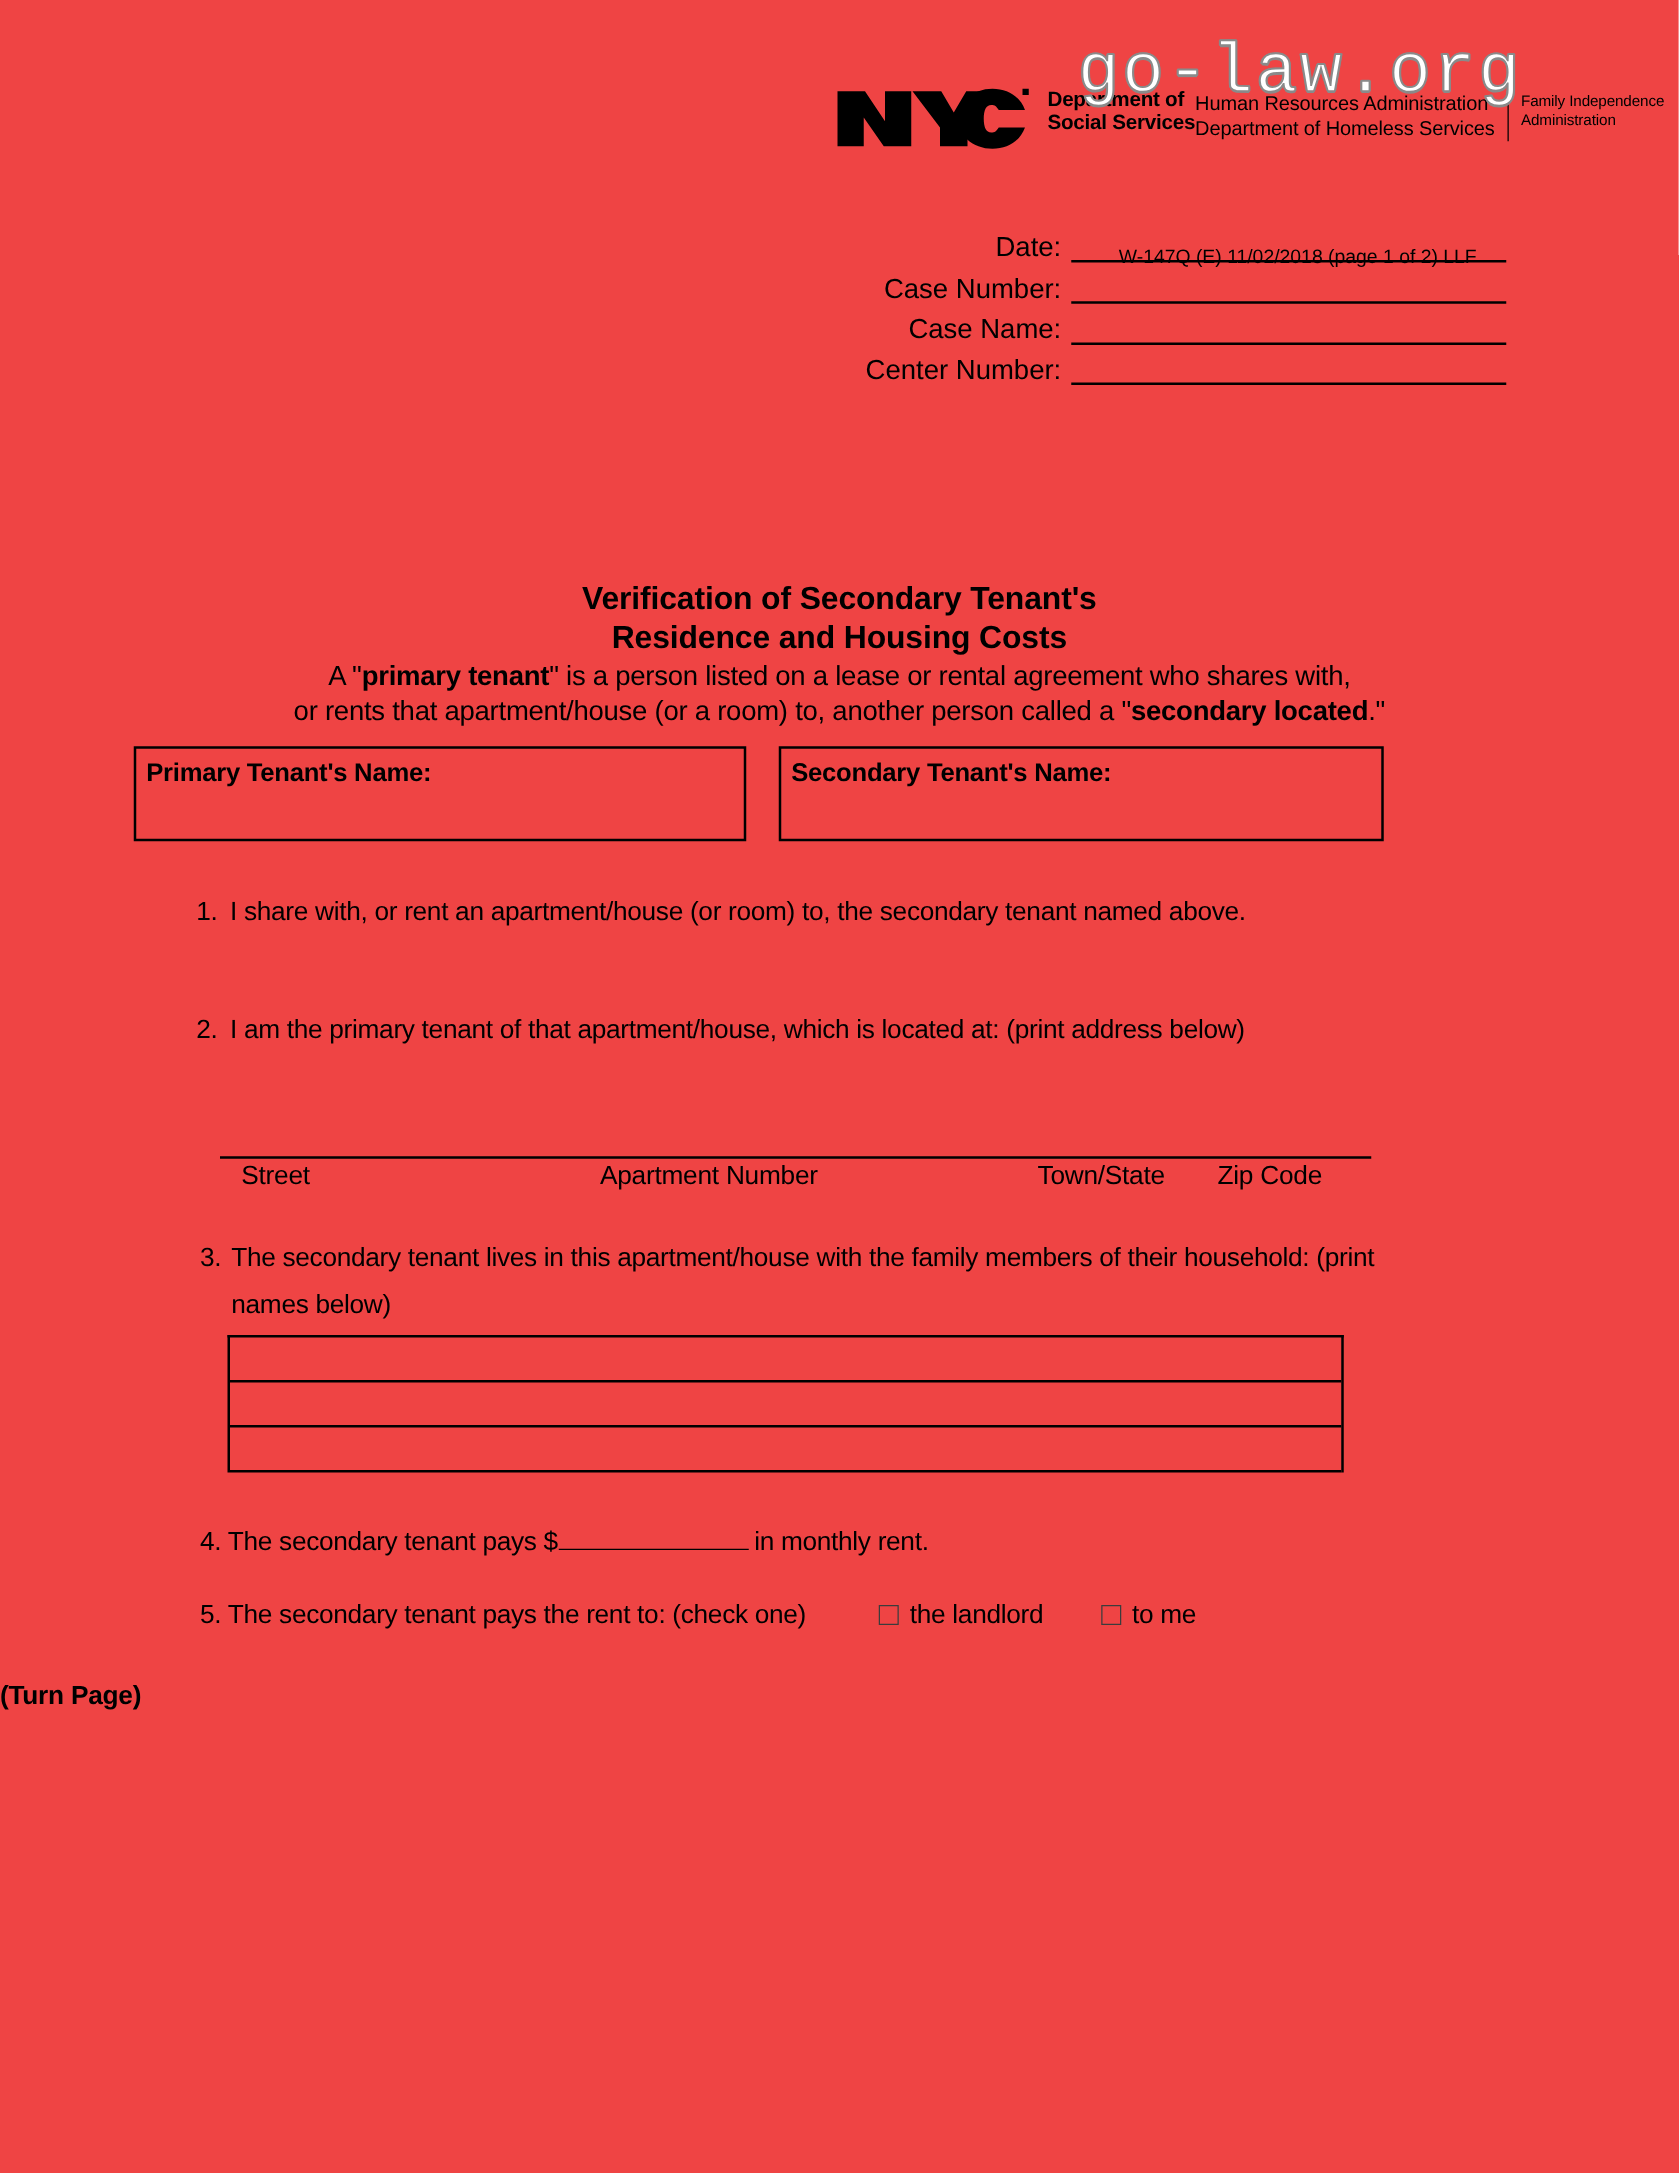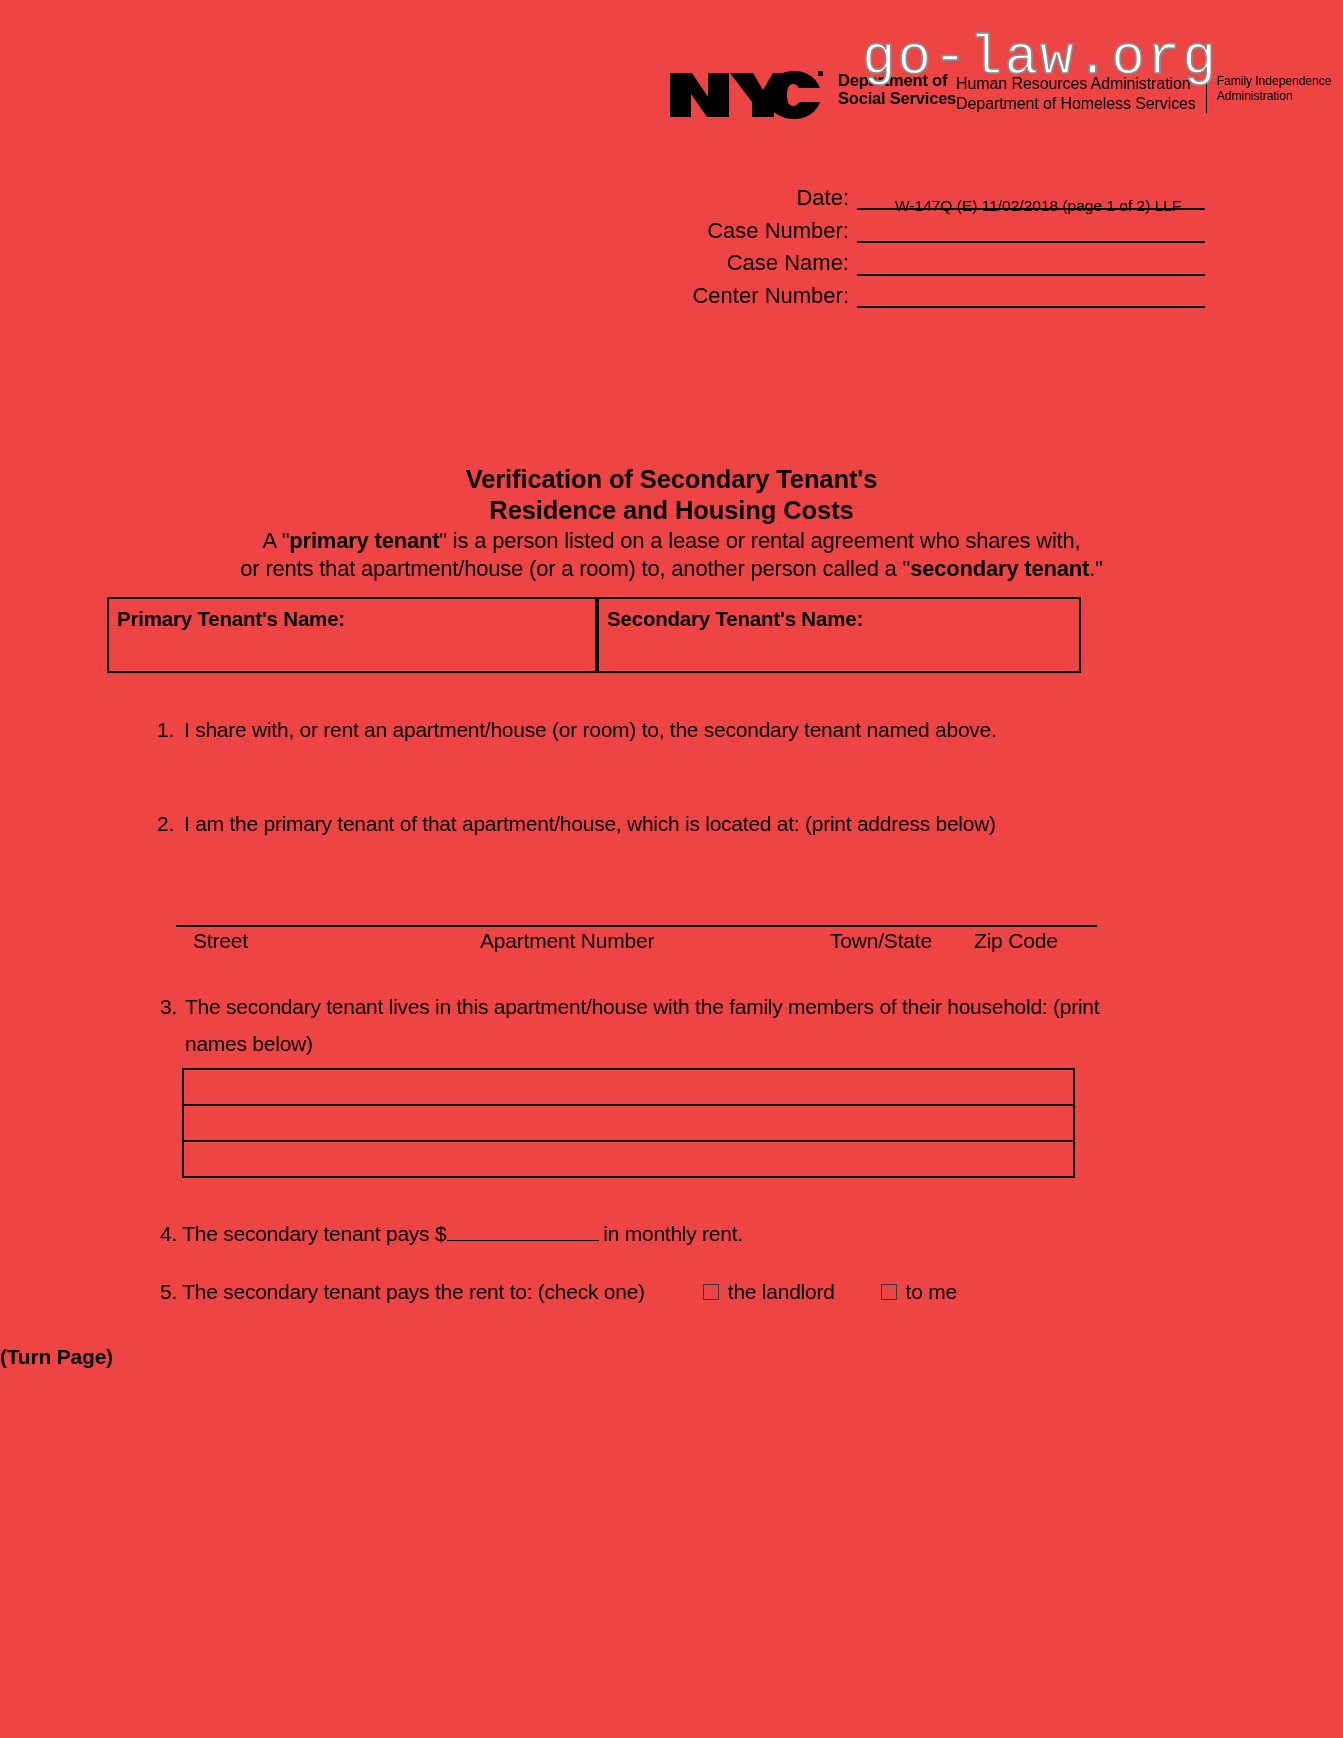--- a/index.html
+++ b/index.html
@@ -155,21 +155,21 @@
   }
   .intro b { font-weight: bold; }
 
   
   .name-boxes {
     position: absolute;
     top: 597px;
     left: 107px;
     width: 1000px;
     display: flex;
-    justify-content: flex-start;
+    justify-content: space-between;
   }
   .name-box {
     border: 2.2px solid #000;
     height: 76px;
     box-sizing: border-box;
     padding: 8px 0 0 8px;
     font-size: 20.5px;
     font-weight: bold;
     letter-spacing: -0.2px;
   }
@@ -359,21 +359,21 @@
     </div>
   </div>
 
   <div class="doc-title">
     <div>Verification of Secondary Tenant's</div>
     <div>Residence and Housing Costs</div>
   </div>
 
   <div class="intro">
     <div><span>A "</span><b>primary tenant</b><span>" is a person listed on a lease or rental agreement who shares with,</span></div>
-    <div><span>or rents that apartment/house (or a room) to, another person called a "</span><b>secondary tenant</b><span>."</span></div>
+    <div><span>or rents that apartment/house (or a room) to, another person called a "</span><b>secondary located</b><span>."</span></div>
   </div>
 
   <div class="name-boxes">
     <div class="name-box primary">
       <span>Primary Tenant's Name:</span>
     </div>
     <div class="name-box secondary">
       <span>Secondary Tenant's Name:</span>
     </div>
   </div>

